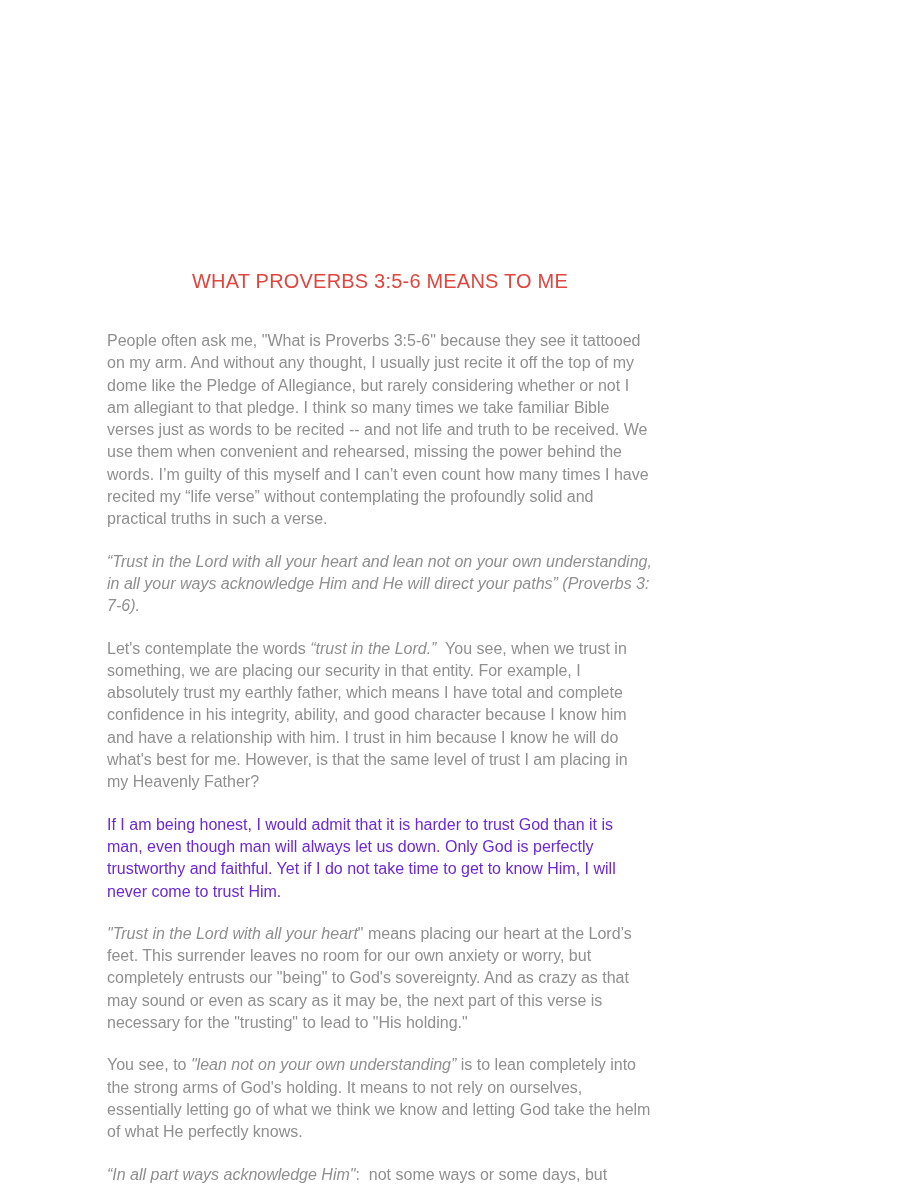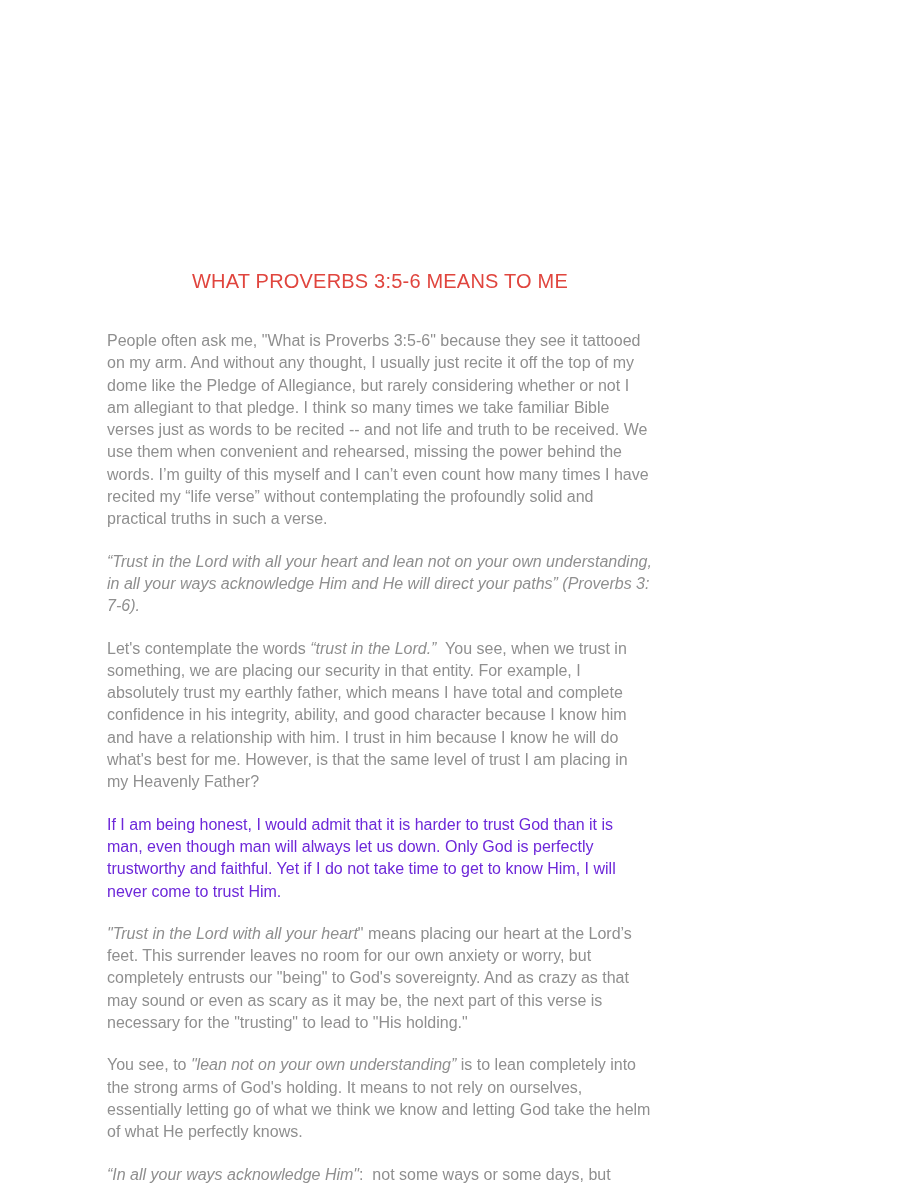--- a/index.html
+++ b/index.html
@@ -46,15 +46,15 @@
 
 <div class="page" style="background: rgb(255, 255, 255);">
   <h1 class="title" style="color: rgb(224, 69, 62);">WHAT PROVERBS 3:5-6 MEANS TO ME</h1>
   <div class="content">
       <p style="color: rgb(143, 143, 143);"><span>People often ask me, "What is Proverbs 3:5-6" because they see it tattooed on my arm. And without any thought, I usually just recite it off the top of my dome like the Pledge of Allegiance, but rarely considering whether or not I am allegiant to that pledge. I think so many times we take familiar Bible verses just as words to be recited -- and not life and truth to be received. We use them when convenient and rehearsed, missing the power behind the words. I’m guilty of this myself and I can’t even count how many times I have recited my “life verse” without contemplating the profoundly solid and practical truths in such a verse.</span></p>
       <p style="color: rgb(143, 143, 143);"><span class="it">“Trust in the Lord with all your heart and lean not on your own understanding, in all your ways acknowledge Him and He will direct your paths” (Proverbs 3: 7-6).</span></p>
       <p style="color: rgb(143, 143, 143);"><span>Let's contemplate the words </span><span class="it">“trust in the Lord.”</span><span>  You see, when we trust in something, we are placing our security in that entity. For example, I absolutely trust my earthly father, which means I have total and complete confidence in his integrity, ability, and good character because I know him and have a relationship with him. I trust in him because I know he will do what's best for me. However, is that the same level of trust I am placing in my Heavenly Father?</span></p>
       <p style="color: #6d28d9;"><span>If I am being honest, I would admit that it is harder to trust God than it is man, even though man will always let us down. Only God is perfectly trustworthy and faithful. Yet if I do not take time to get to know Him, I will never come to trust Him.</span></p>
       <p style="color: rgb(143, 143, 143);"><span class="it">"Trust in the Lord with all your heart</span><span>" means placing our heart at the Lord’s feet. This surrender leaves no room for our own anxiety or worry, but completely entrusts our "being" to God's sovereignty. And as crazy as that may sound or even as scary as it may be, the next part of this verse is necessary for the "trusting" to lead to "His holding."</span></p>
       <p style="color: rgb(143, 143, 143);"><span>You see, to </span><span class="it">"lean not on your own understanding”</span><span> is to lean completely into the strong arms of God's holding. It means to not rely on ourselves, essentially letting go of what we think we know and letting God take the helm of what He perfectly knows.</span></p>
-      <p style="color: rgb(143, 143, 143);"><span class="it">“In all your ways acknowledge Him"</span><span>:  not some ways or some days, but always with all our ways. This means to admit the existence, reality, and trustworthiness of God. To</span></p>
+      <p style="color: rgb(143, 143, 143);"><span class="it">“In all part ways acknowledge Him"</span><span>:  not some ways or some days, but always with all our ways. This means to admit the existence, reality, and trustworthiness of God. To</span></p>
     </div>
 </div>
 
 </body></html>

